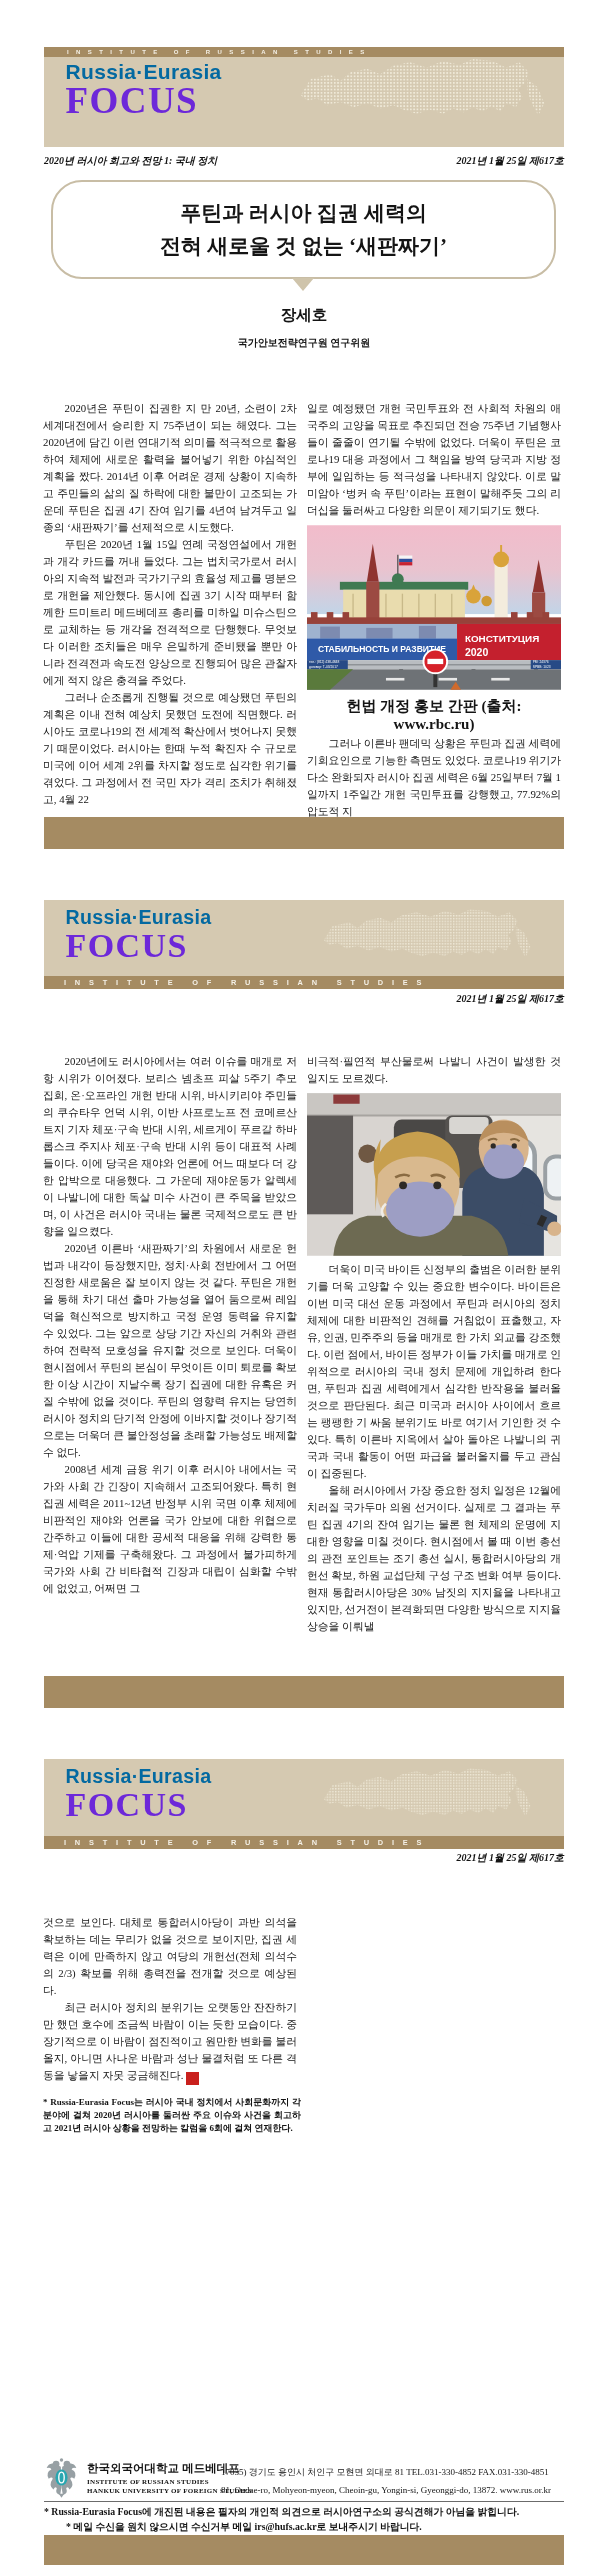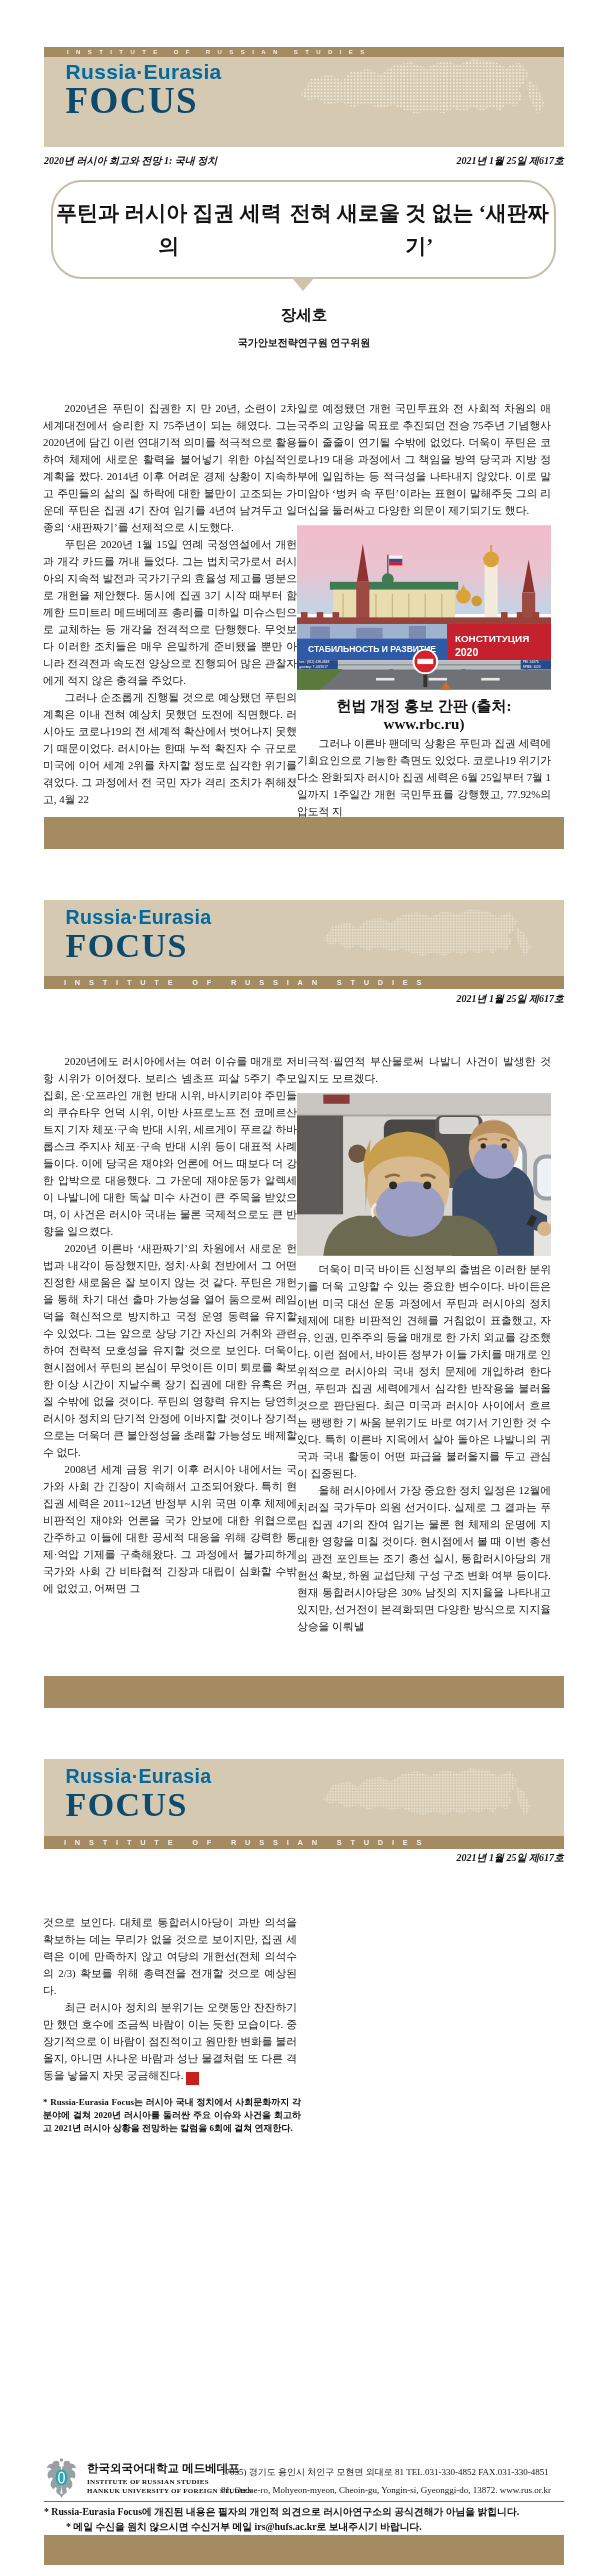--- a/index.html
+++ b/index.html
@@ -16,42 +16,42 @@
             font-weight:bold;white-space:nowrap;overflow:hidden;}
   .inst-bar.top{height:10px;line-height:10px;font-size:6px;letter-spacing:7.4px;padding-left:23px;}
   .inst-bar.bottom{position:absolute;left:0;right:0;bottom:0;height:13.5px;line-height:13.5px;
                    font-size:7.4px;letter-spacing:8.8px;padding-left:20px;}
   .logo{position:absolute;left:21.6px;}
   .mast-1 .logo{top:13.5px;}
   .mast-2 .logo,.mast-3 .logo{top:8px;}
   .logo-top{font-family:"Liberation Sans","DejaVu Sans",sans-serif;font-weight:bold;
             color:#0369a1;font-size:21px;letter-spacing:0.3px;line-height:1.0;}
   .logo-focus{font-family:"Liberation Serif","DejaVu Serif",serif;font-weight:bold;
-              color:#0c4a6e;font-size:37px;letter-spacing:1.4px;line-height:.92;margin-top:2.7px;}
+              color:#6d28d9;font-size:37px;letter-spacing:1.4px;line-height:.92;margin-top:2.7px;}
   .map-dots{position:absolute;right:5.4px;top:2px;}
   .mast-2 .map-dots,.mast-3 .map-dots{top:1.4px;}
 
   
   .meta-row{left:44px;width:520px;display:flex;justify-content:space-between;
             font-weight:bold;font-size:10px;font-style:italic;}
   .meta-1{top:154px;}
   .meta-2{top:992px;justify-content:flex-end;}
   .meta-3{top:1851px;justify-content:flex-end;}
 
   
   .title-box{left:51px;top:180px;width:501px;height:95px;border:2.7px solid #c8bda5;
-             border-radius:31px;display:flex;flex-direction:row;justify-content:center;
+             border-radius:31px;display:flex;flex-direction:column;justify-content:center;
              align-items:center;text-align:center;font-weight:bold;font-size:21px;line-height:33px;}
   .title-pointer{left:292px;top:278px;width:0;height:0;border-left:11.5px solid transparent;
                  border-right:11.5px solid transparent;border-top:13.5px solid #cfc4ab;}
   .author-name{left:0;top:305px;width:608px;text-align:center;font-weight:bold;font-size:15.5px;}
   .author-affil{left:0;top:336px;width:608px;text-align:center;font-weight:bold;font-size:10px;}
 
   
-  .body-zone{left:43px;width:522px;display:flex;gap:0;overflow:hidden;}
+  .body-zone{left:43px;width:522px;display:flex;gap:10px;overflow:hidden;}
   .zone-1{top:400px;height:417px;}
   .zone-2{top:1053px;height:623px;}
   .zone-3{top:1914px;height:182px;overflow:hidden;}
   .col{width:254px;flex:0 0 254px;}
   .para{margin:0;font-size:10.8px;line-height:17px;text-align:justify;}
   .para.indent{text-indent:21.6px;}
   .photo-fig{margin:4px 0 2.7px 0;}
   .photo-fig svg{display:block;}
   .fig-caption{font-weight:bold;font-size:15px;margin-top:4.7px;}
   .cap-center{text-align:center;}

